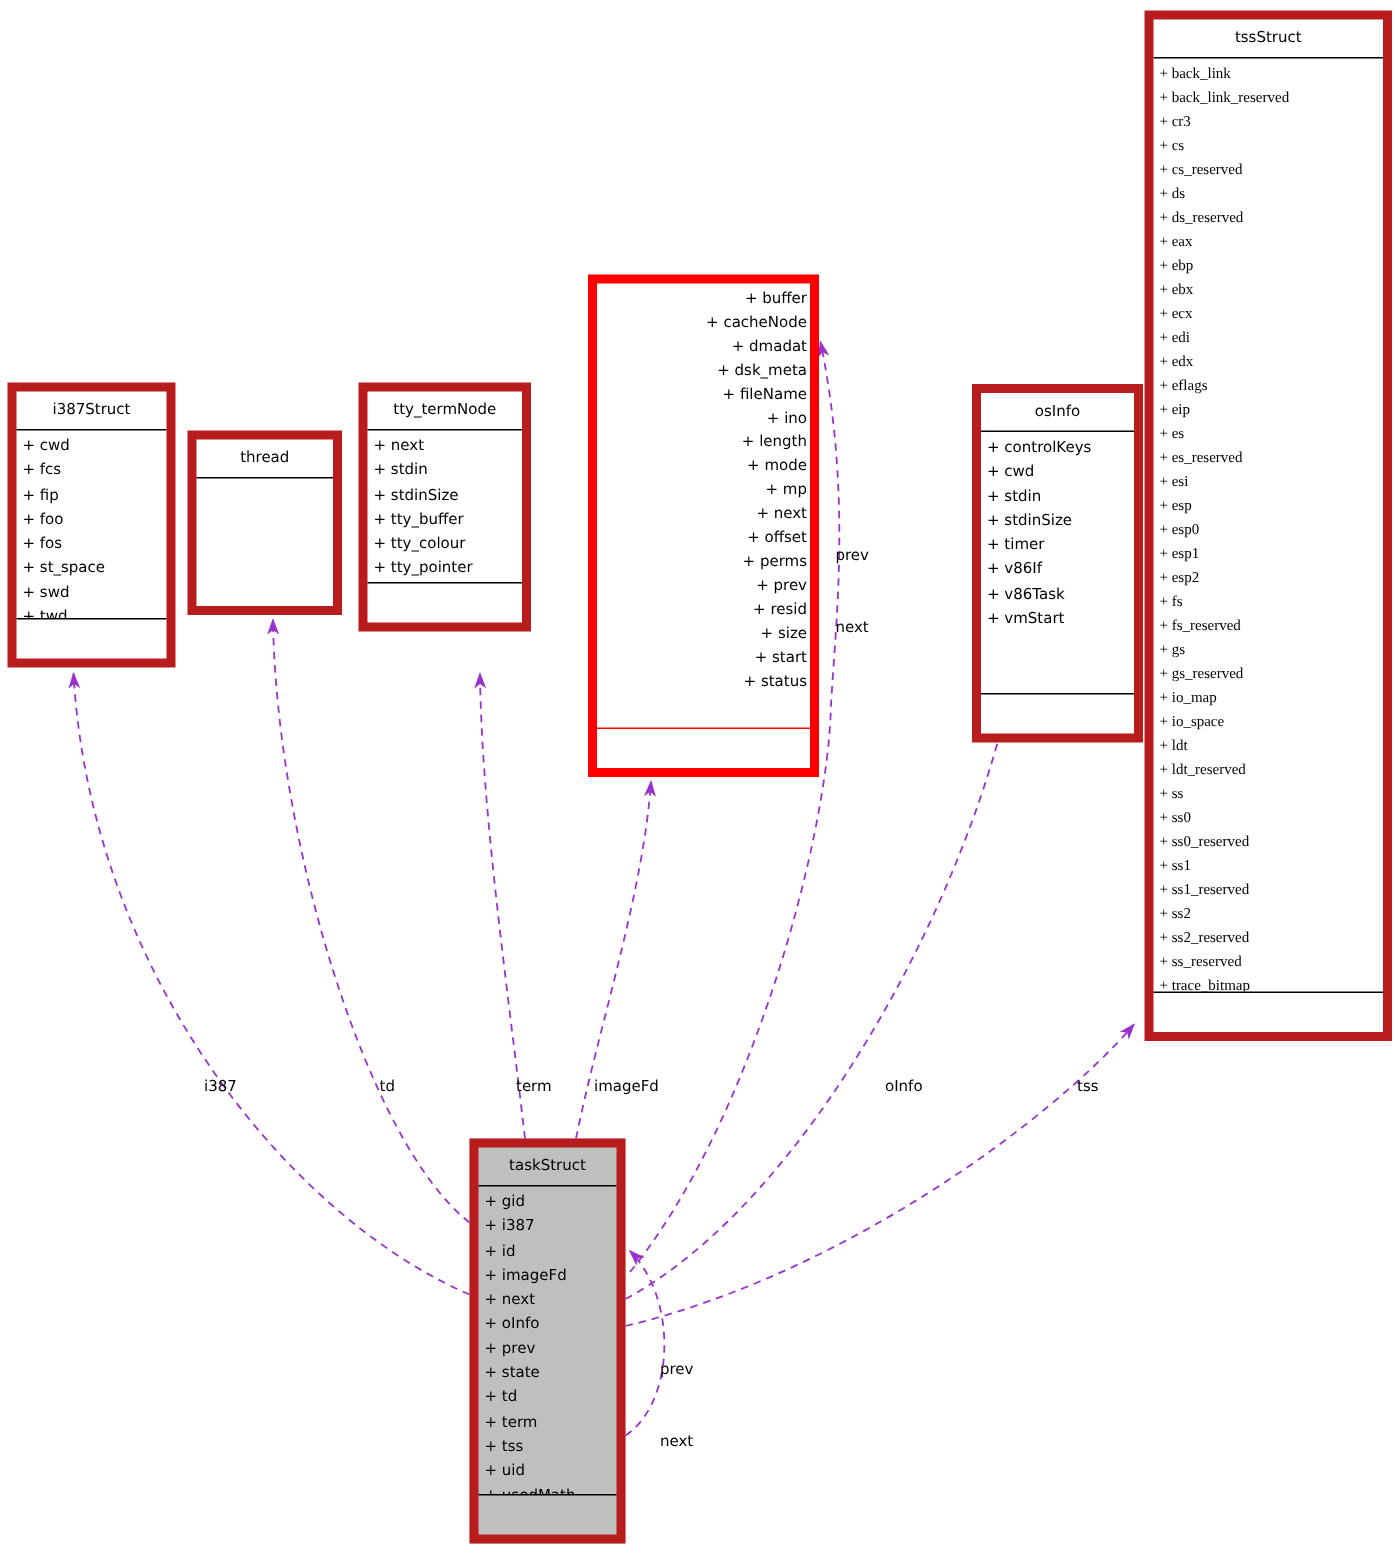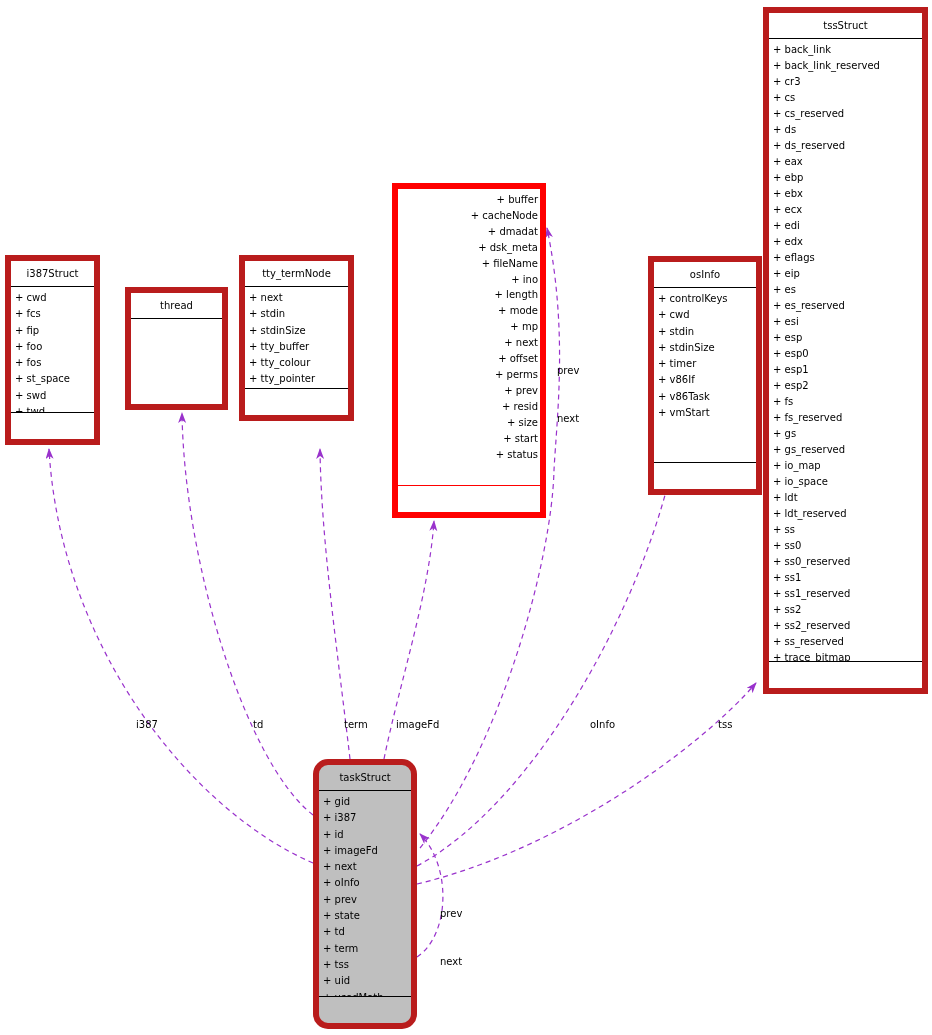--- a/index.html
+++ b/index.html
@@ -19,22 +19,22 @@
     display:flex; align-items:center; justify-content:center;
     white-space:nowrap;
   }
   .uml-attrs {
     flex:1 1 auto; border-bottom:1px solid #000;
     padding:3px 2px 0 4px; line-height:16.3px;
     overflow:hidden; white-space:nowrap;
   }
   .uml-sep { height:26px; flex:0 0 auto; }
   .uml-class.red, .uml-class.red .uml-title, .uml-class.red .uml-attrs { border-color:#ff0000; }
-  .uml-class.focus { background:#bfbfbf;border-radius:15px; }
-  .uml-class.tight .uml-attrs { line-height:16.0px; }
+  .uml-class.focus { background:#bfbfbf; }
+  .uml-class.tight .uml-attrs { line-height:16.0px;font-family:Liberation Serif, serif; }
   .uml-class.tighter .uml-attrs { line-height:15.9px;text-align:right; }
   .edge-label {
     position:absolute; white-space:pre; line-height:16px; color:#000;
   }
 </style>
 </head>
 <body>
 
 <div class="canvas">
 
@@ -49,21 +49,21 @@
       <path d="M313,815 C245,762 184,560 182,413" marker-end="url(#arr)"></path>
       <path d="M350,759 C338,655 321,540 320,449" marker-end="url(#arr)"></path>
       <path d="M384,759 C399,685 429,595 434,521" marker-end="url(#arr)"></path>
       <path d="M417,866 C540,800 650,590 676,448" marker-end="url(#arr)"></path>
       <path d="M417,884 C560,850 700,748 756,683" marker-end="url(#arr)"></path>
       <path d="M420,848 C500,750 552,560 554,470 C557,415 568,330 547,228" marker-end="url(#arr)"></path>
       <path d="M417,957 C450,935 452,866 420,834" marker-end="url(#arr)"></path>
     </g>
   </svg>
 
-  <div class="uml-class" style="left:5px;top:255px;width:95px;height:190px">
+  <div class="uml-class" style="left:5px;top:255px;width:112px;height:190px">
     <div class="uml-title">i387Struct</div>
     <div class="uml-attrs">
         <div class="uml-attr">+ cwd</div>
         <div class="uml-attr">+ fcs</div>
         <div class="uml-attr">+ fip</div>
         <div class="uml-attr">+ foo</div>
         <div class="uml-attr">+ fos</div>
         <div class="uml-attr">+ st_space</div>
         <div class="uml-attr">+ swd</div>
         <div class="uml-attr">+ twd</div>

